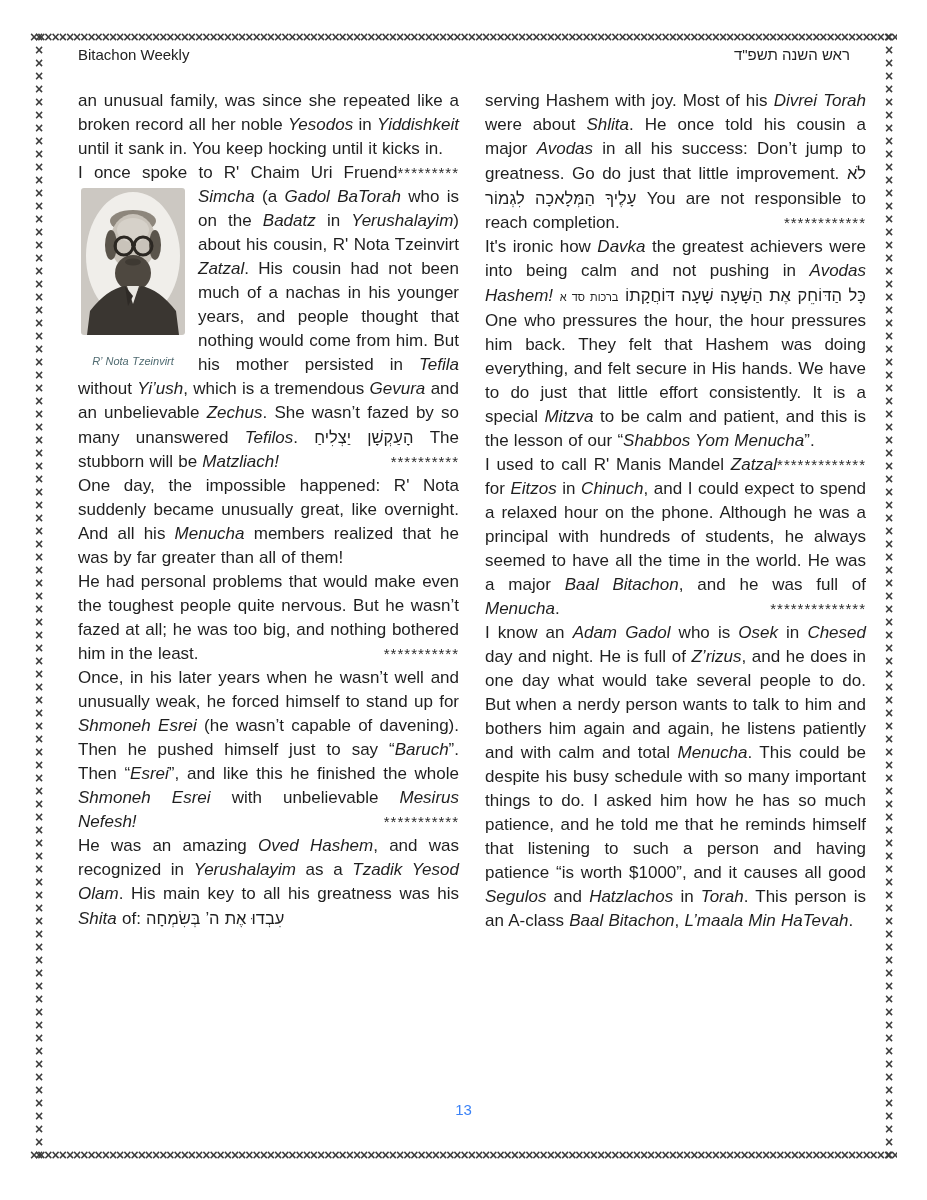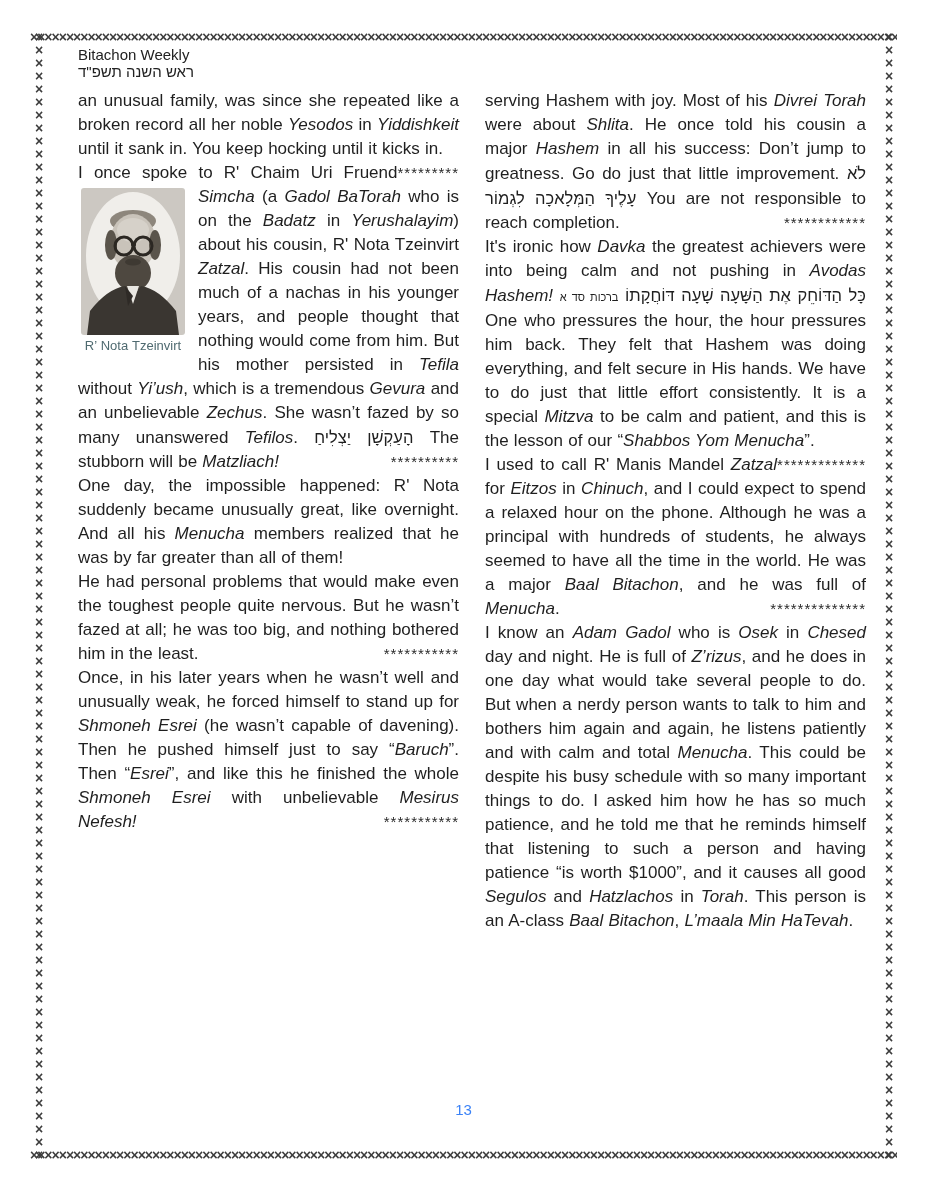--- a/index.html
+++ b/index.html
@@ -16,41 +16,41 @@
   }
   .xstrip.h{left:30px;width:867px;height:17px;line-height:17px;letter-spacing:-1px;}
   .xstrip.top{top:29px;}
   .xstrip.bottom{top:1147px;}
   .xstrip.v{top:29px;height:1135px;width:17px;writing-mode:vertical-rl;text-orientation:upright;line-height:17px;letter-spacing:-3px;}
   .xstrip.left{left:30px;}
   .xstrip.right{left:880px;}
   .header{
     position:absolute;top:46px;left:78px;right:77px;
     display:flex;justify-content:space-between;align-items:baseline;
-    font-size:15px;color:#222;flex-direction:column;
+    font-size:15px;color:#222;
   }
   .columns{
     position:absolute;top:89px;left:78px;width:792px;
     display:flex;gap:26px;
   }
   .col{width:381px;flex:0 0 381px;}
   .col p{
     margin:0;text-align:justify;font-size:17px;line-height:24px;
     word-spacing:0.5px;
   }
   .stars{float:right;font-size:15px;line-height:24px;letter-spacing:1px;color:#2a2a2a;}
   .heb{font-size:16.5px;}
   .cite{font-size:11px;}
   .figure{
     float:left;width:110px;margin:3px 10px 2px 0;text-align:center;
   }
   .figure svg{display:block;margin:0 auto;}
   .caption{
-    display:block;font-size:13px;line-height:17px;
-    color:var(--caption-color,#4f6a70);margin-top:2px;white-space:nowrap;
+    display:block;font-style:italic;font-size:11px;line-height:17px;
+    color:var(--caption-color,#4f6a70);margin-top:18px;white-space:nowrap;
   }
   .pagenum{
     position:absolute;top:1101px;left:0;width:100%;text-align:center;
     font-size:15px;color:#3b82f6;
   }
 </style>
 </head>
 <body>
 
 <div class="page">
@@ -85,24 +85,25 @@
             <line x1="50" y1="56.5" x2="55" y2="56.5" stroke="#2b2722" stroke-width="2.5"></line>
             <path d="M6 147 L9 123 Q26 101 44 98 L52 108 L60 98 Q78 101 95 123 L98 147 Z" fill="#3a3631"></path>
             <polygon points="46,98 58,98 52,116" fill="#e9e7e2"></polygon>
             <path d="M44 98 L52 108 L47 118 Z" fill="#2e2a26"></path>
           </svg>
             <span class="caption">R’ Nota Tzeinvirt</span>
           </span><span><i>Gadol BaTorah</i> who is on the <i>Badatz</i> in <i>Yerushalayim</i>) about his cousin, R' Nota Tzeinvirt <i>Zatzal</i>. His cousin had not been much of a nachas in his younger years, and people thought that nothing would come from him. But his mother persisted in <i>Tefila</i> without <i>Yi’ush</i>, which is a tremendous <i>Gevura</i> and an unbelievable <i>Zechus</i>. She wasn’t fazed by so many unanswered <i>Tefilos</i>. <span class="heb" dir="rtl">הָעַקְשָׁן יַצְלִיחַ</span> The stubborn will be <i>Matzliach!</i><span class="stars">**********</span></span></p>
       <p>One day, the impossible happened: R' Nota suddenly became unusually great, like overnight. And all his <i>Menucha</i> members realized that he was by far greater than all of them!</p>
       <p>He had personal problems that would make even the toughest people quite nervous. But he wasn’t fazed at all; he was too big, and nothing bothered him in the least.<span class="stars">***********</span></p>
       <p>Once, in his later years when he wasn’t well and unusually weak, he forced himself to stand up for <i>Shmoneh Esrei</i> (he wasn’t capable of davening). Then he pushed himself just to say “<i>Baruch</i>”. Then “<i>Esrei</i>”, and like this he finished the whole <i>Shmoneh Esrei</i> with unbelievable <i>Mesirus Nefesh!</i><span class="stars">***********</span></p>
+      <p>He was an amazing <i>Oved Hashem</i>, and was recognized in <i>Yerushalayim</i> as a <i>Tzadik Yesod Olam</i>. His main key to all his greatness was his <i>Shita</i> of: <span class="heb" dir="rtl">עִבְדוּ אֶת ה’ בְּשִׂמְחָה</span></p>
     </div>
 
     <div class="col">
-      <p>serving Hashem with joy. Most of his <i>Divrei Torah</i> were about <i>Shlita</i>. He once told his cousin a major <i>Hashem</i> in all his success: Don’t jump to greatness. Go do just that little improvement. <span class="heb" dir="rtl">לֹא עָלֶיךָ הַמְּלָאכָה לִגְמוֹר</span> You are not responsible to reach completion.<span class="stars">************</span></p>
+      <p>serving Hashem with joy. Most of his <i>Divrei Torah</i> were about <i>Shlita</i>. He once told his cousin a major <i>Avodas</i> in all his success: Don’t jump to greatness. Go do just that little improvement. <span class="heb" dir="rtl">לֹא עָלֶיךָ הַמְּלָאכָה לִגְמוֹר</span> You are not responsible to reach completion.<span class="stars">************</span></p>
       <p>It's ironic how <i>Davka</i> the greatest achievers were into being calm and not pushing in <i>Avodas Hashem!</i> <span class="heb" dir="rtl">כָּל הַדּוֹחֵק אֶת הַשָּׁעָה שָׁעָה דּוֹחֲקָתוֹ <span class="cite">ברכות סד א</span></span> One who pressures the hour, the hour pressures him back. They felt that Hashem was doing everything, and felt secure in His hands. We have to do just that little effort consistently. It is a special <i>Mitzva</i> to be calm and patient, and this is the lesson of our “<i>Shabbos Yom Menucha</i>”.<span class="stars">*************</span></p>
       <p>I used to call R' Manis Mandel <i>Zatzal</i> for <i>Eitzos</i> in <i>Chinuch</i>, and I could expect to spend a relaxed hour on the phone. Although he was a principal with hundreds of students, he always seemed to have all the time in the world. He was a major <i>Baal Bitachon</i>, and he was full of <i>Menucha</i>.<span class="stars">**************</span></p>
       <p>I know an <i>Adam Gadol</i> who is <i>Osek</i> in <i>Chesed</i> day and night. He is full of <i>Z’rizus</i>, and he does in one day what would take several people to do. But when a nerdy person wants to talk to him and bothers him again and again, he listens patiently and with calm and total <i>Menucha</i>. This could be despite his busy schedule with so many important things to do. I asked him how he has so much patience, and he told me that he reminds himself that listening to such a person and having patience “is worth $1000”, and it causes all good <i>Segulos</i> and <i>Hatzlachos</i> in <i>Torah</i>. This person is an A-class <i>Baal Bitachon</i>, <i>L’maala Min HaTevah</i>.</p>
     </div>
 
   </div>
 
   <div class="pagenum">13</div>
 
 </div>

